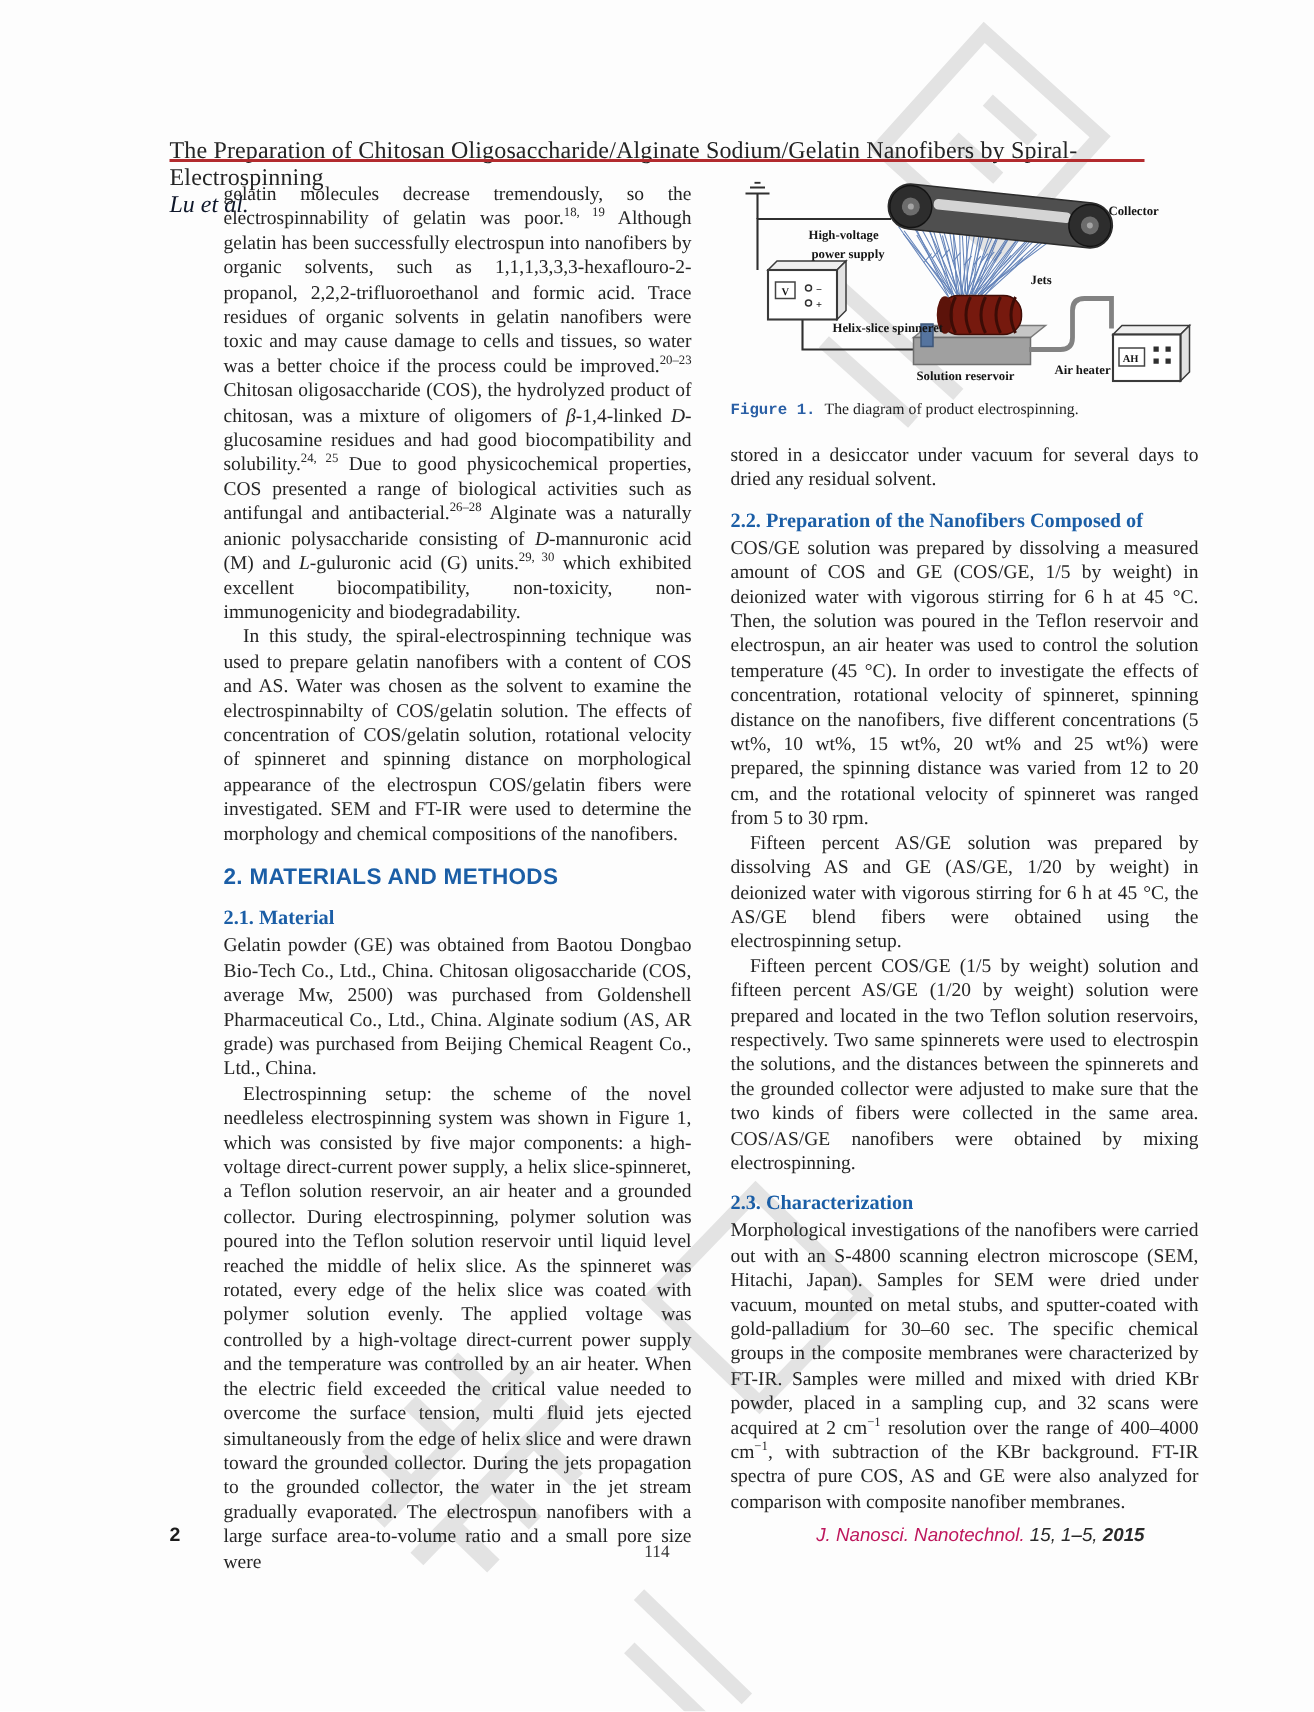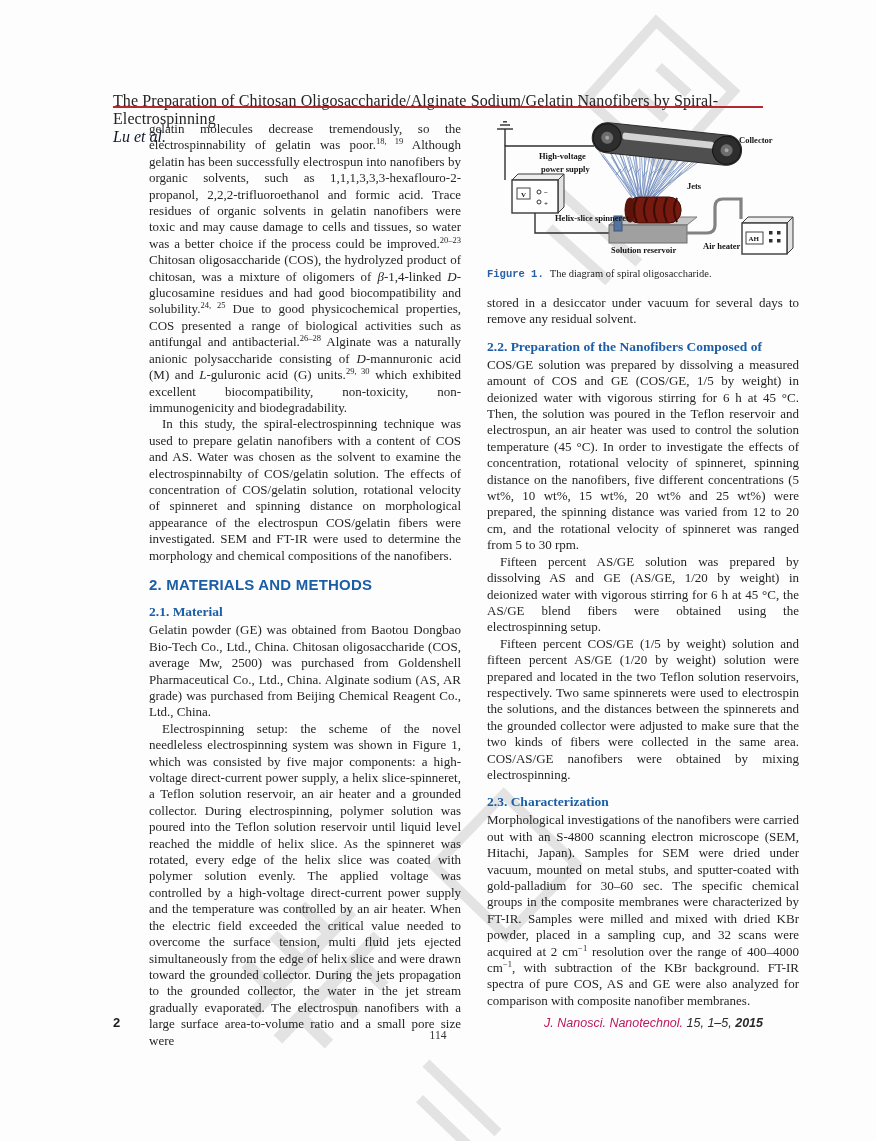--- a/index.html
+++ b/index.html
@@ -219,25 +219,25 @@
               <rect x="259" y="111" width="17" height="12" fill="#ffffff" stroke="#444444"></rect>
               <text class="ftiny" x="261.5" y="120">AH</text>
               <rect x="282" y="110" width="3.5" height="3.5" fill="#2f2f2f"></rect>
               <rect x="290" y="110" width="3.5" height="3.5" fill="#2f2f2f"></rect>
               <rect x="282" y="118" width="3.5" height="3.5" fill="#2f2f2f"></rect>
               <rect x="290" y="118" width="3.5" height="3.5" fill="#2f2f2f"></rect>
             </g>
             <text class="flabel" x="216" y="128">Air heater</text>
           </svg>
           <div class="fig-caption">
-            <span class="fig-label">Figure 1.</span><span>The diagram of spiral oligosaccharide.</span>
+            <span class="fig-label">Figure 1.</span><span>The diagram of product electrospinning.</span>
           </div>
         </div>
         <div>
-            <p class="noindent"><span>stored in a desiccator under vacuum for several days to remove any residual solvent.</span></p>
+            <p class="noindent"><span>stored in a desiccator under vacuum for several days to dried any residual solvent.</span></p>
             <div class="h2">
               <div>2.2. Preparation of the Nanofibers Composed of</div>
             </div>
             <p class="noindent"><span>COS/GE solution was prepared by dissolving a measured amount of COS and GE (COS/GE, 1/5 by weight) in deionized water with vigorous stirring for 6 h at 45 °C. Then, the solution was poured in the Teflon reservoir and electrospun, an air heater was used to control the solution temperature (45 °C). In order to investigate the effects of concentration, rotational velocity of spinneret, spinning distance on the nanofibers, five different concentrations (5 wt%, 10 wt%, 15 wt%, 20 wt% and 25 wt%) were prepared, the spinning distance was varied from 12 to 20 cm, and the rotational velocity of spinneret was ranged from 5 to 30 rpm.</span></p>
             <p class="indent"><span>Fifteen percent AS/GE solution was prepared by dissolving AS and GE (AS/GE, 1/20 by weight) in deionized water with vigorous stirring for 6 h at 45 °C, the AS/GE blend fibers were obtained using the electrospinning setup.</span></p>
             <p class="indent"><span>Fifteen percent COS/GE (1/5 by weight) solution and fifteen percent AS/GE (1/20 by weight) solution were prepared and located in the two Teflon solution reservoirs, respectively. Two same spinnerets were used to electrospin the solutions, and the distances between the spinnerets and the grounded collector were adjusted to make sure that the two kinds of fibers were collected in the same area. COS/AS/GE nanofibers were obtained by mixing electrospinning.</span></p>
             <div class="h2">
               <div>2.3. Characterization</div>
             </div>
             <p class="noindent"><span>Morphological investigations of the nanofibers were carried out with an S-4800 scanning electron microscope (SEM, Hitachi, Japan). Samples for SEM were dried under vacuum, mounted on metal stubs, and sputter-coated with gold-palladium for 30–60 sec. The specific chemical groups in the composite membranes were characterized by FT-IR. Samples were milled and mixed with dried KBr powder, placed in a sampling cup, and 32 scans were acquired at 2 cm</span><sup>−1</sup><span> resolution over the range of 400–4000 cm</span><sup>−1</sup><span>, with subtraction of the KBr background. FT-IR spectra of pure COS, AS and GE were also analyzed for comparison with composite nanofiber membranes.</span></p>

